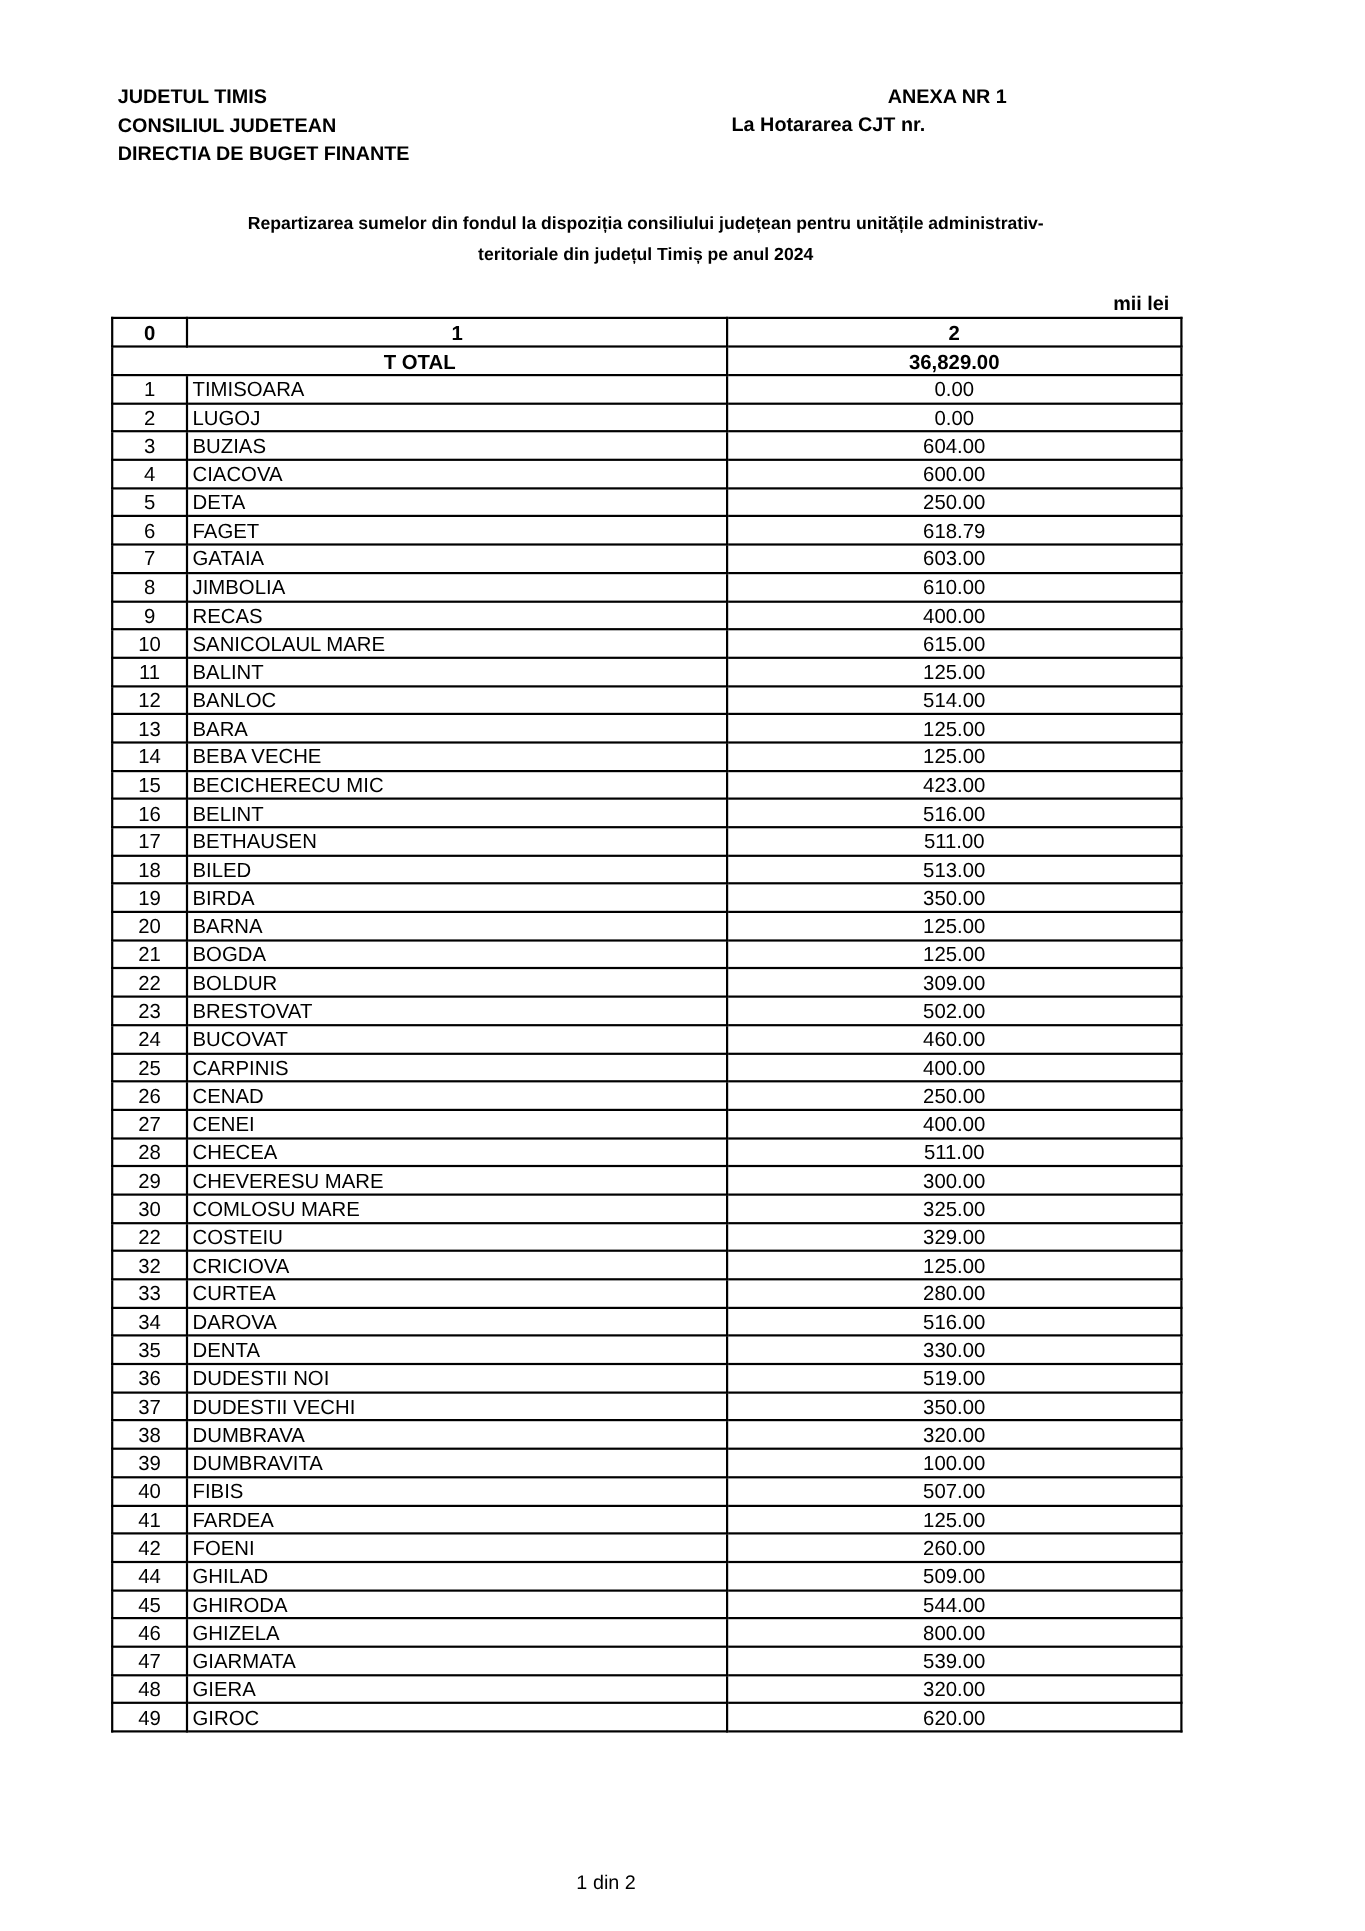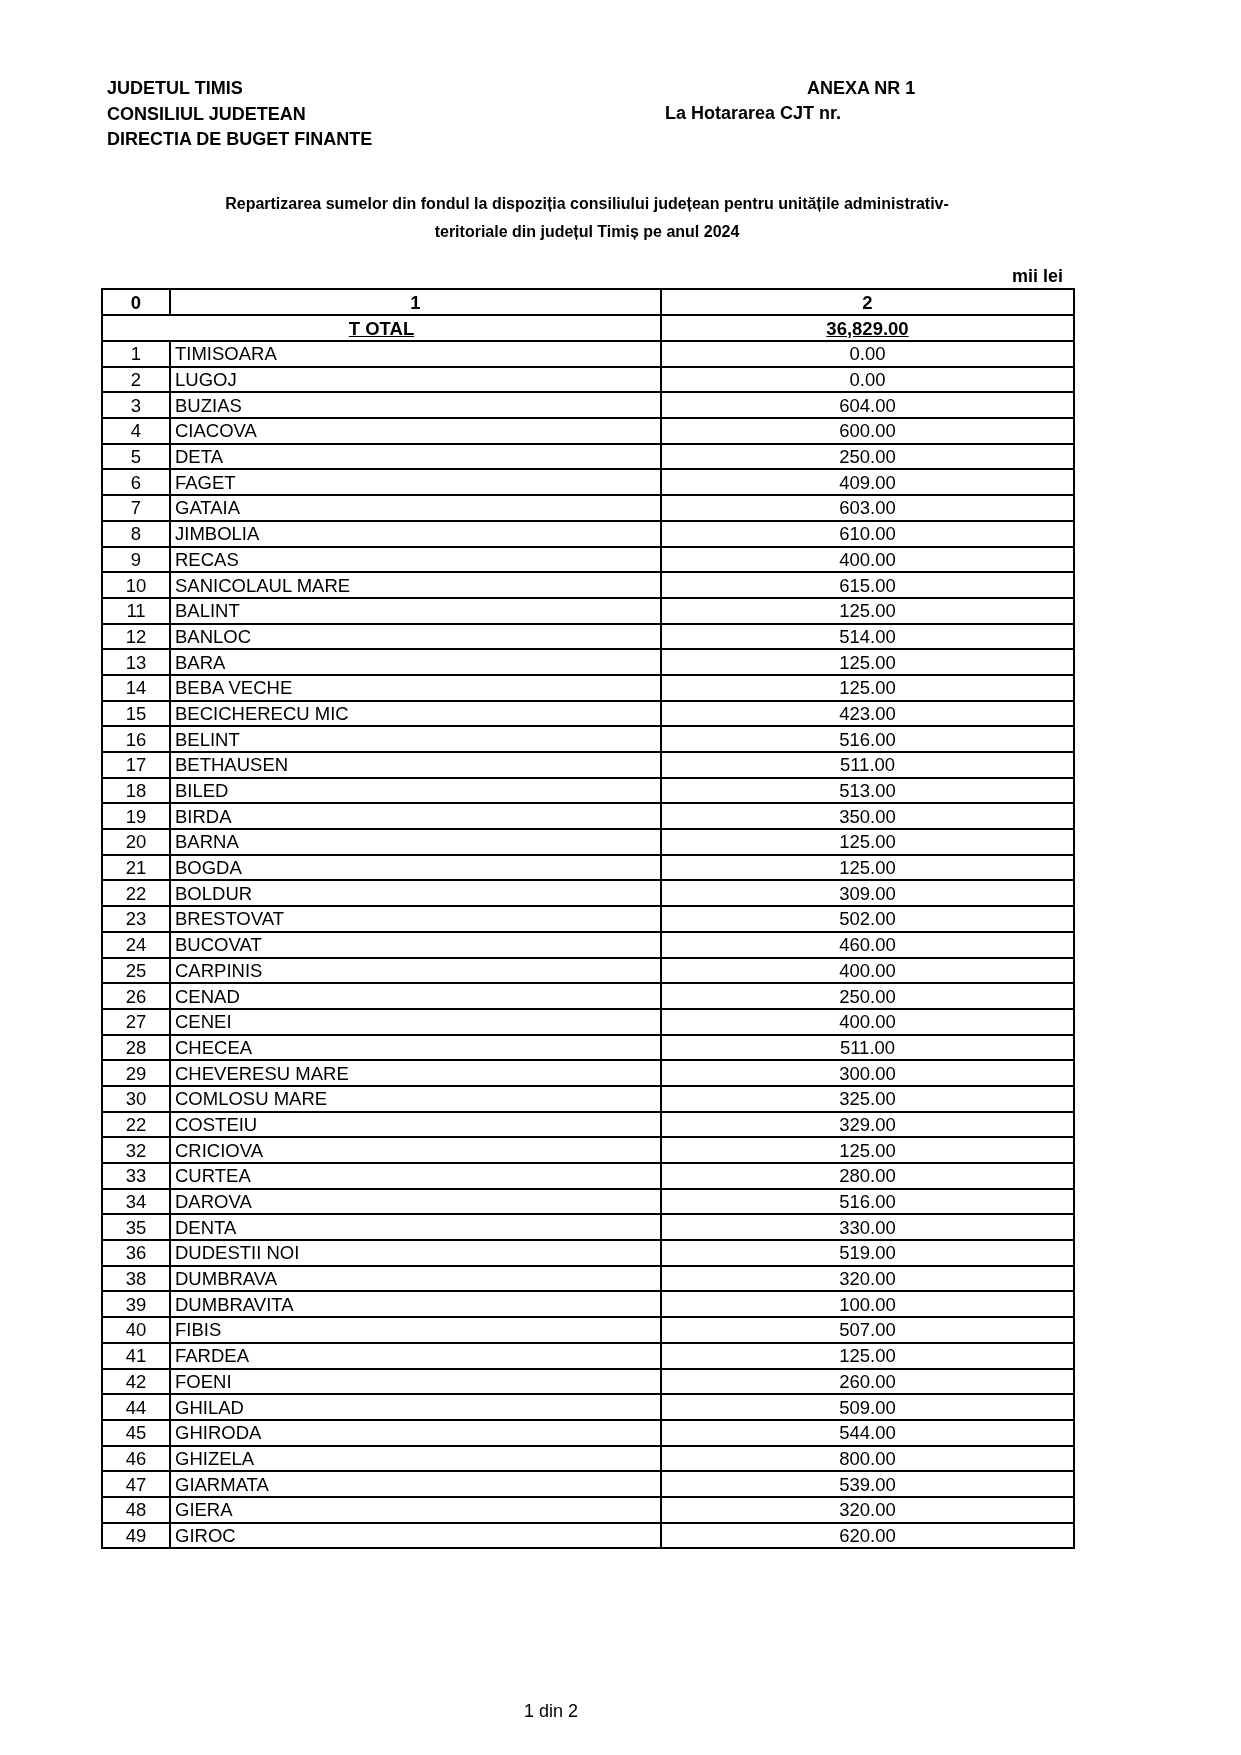--- a/index.html
+++ b/index.html
@@ -22,21 +22,21 @@
   table.grid col.c0 { width: 68px; }
   table.grid col.c1 { width: 491px; }
   table.grid col.c2 { width: 413px; }
   table.grid td, table.grid th {
     border: 2px solid #000; padding: 0; height: 23.7px; line-height: 23px;
     font-size: 18.5px; white-space: nowrap; overflow: hidden;
   }
   table.grid th { font-weight: bold; text-align: center; }
   table.grid tr.head th { height: 80px; line-height: 27px; }
   table.grid tr.idx th { height: 24px; }
-  table.grid tr.total th { height: 24px; text-decoration: underline; }
+  table.grid tr.total th { height: 24px; }
   table.grid td.nr { text-align: center; }
   table.grid td.name { text-align: left; padding-left: 4px; }
   table.grid td.val { text-align: center; }
   .footer { position: absolute; left: 0; width: 1102px; top: 1700px; text-align: center; font-size: 18px; line-height: 22px; }
 </style>
 </head>
 <body>
 
 <div class="hdr-left">
   <div>JUDETUL TIMIS</div>
@@ -92,21 +92,21 @@
         <td class="val">600.00</td>
       </tr>
       <tr>
         <td class="nr">5</td>
         <td class="name">DETA</td>
         <td class="val">250.00</td>
       </tr>
       <tr>
         <td class="nr">6</td>
         <td class="name">FAGET</td>
-        <td class="val">409.00</td>
+        <td class="val">618.79</td>
       </tr>
       <tr>
         <td class="nr">7</td>
         <td class="name">GATAIA</td>
         <td class="val">603.00</td>
       </tr>
       <tr>
         <td class="nr">8</td>
         <td class="name">JIMBOLIA</td>
         <td class="val">610.00</td>
@@ -245,20 +245,25 @@
         <td class="nr">35</td>
         <td class="name">DENTA</td>
         <td class="val">330.00</td>
       </tr>
       <tr>
         <td class="nr">36</td>
         <td class="name">DUDESTII NOI</td>
         <td class="val">519.00</td>
       </tr>
       <tr>
+        <td class="nr">37</td>
+        <td class="name">DUDESTII VECHI</td>
+        <td class="val">350.00</td>
+      </tr>
+      <tr>
         <td class="nr">38</td>
         <td class="name">DUMBRAVA</td>
         <td class="val">320.00</td>
       </tr>
       <tr>
         <td class="nr">39</td>
         <td class="name">DUMBRAVITA</td>
         <td class="val">100.00</td>
       </tr>
       <tr>

